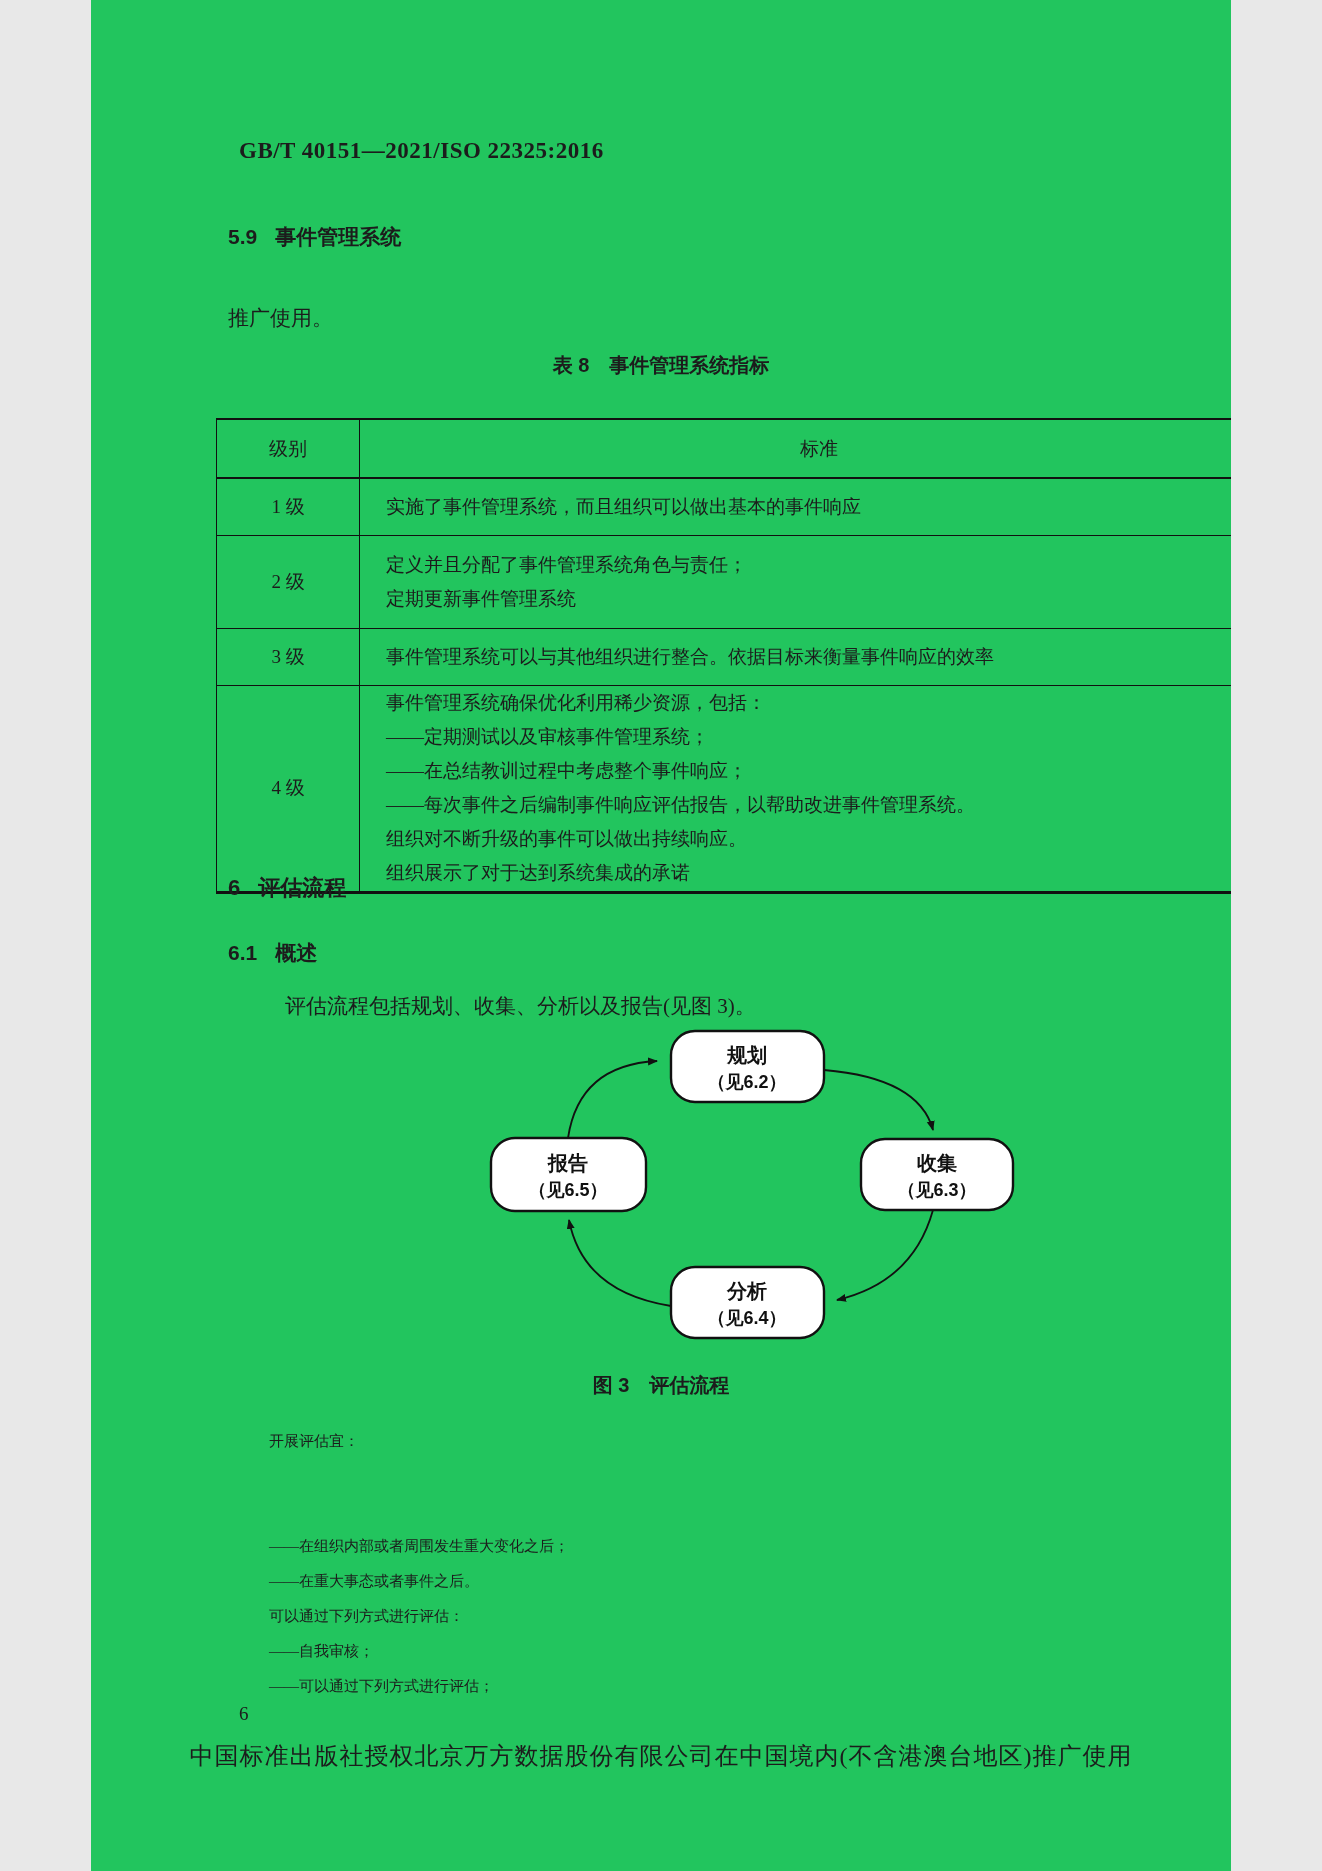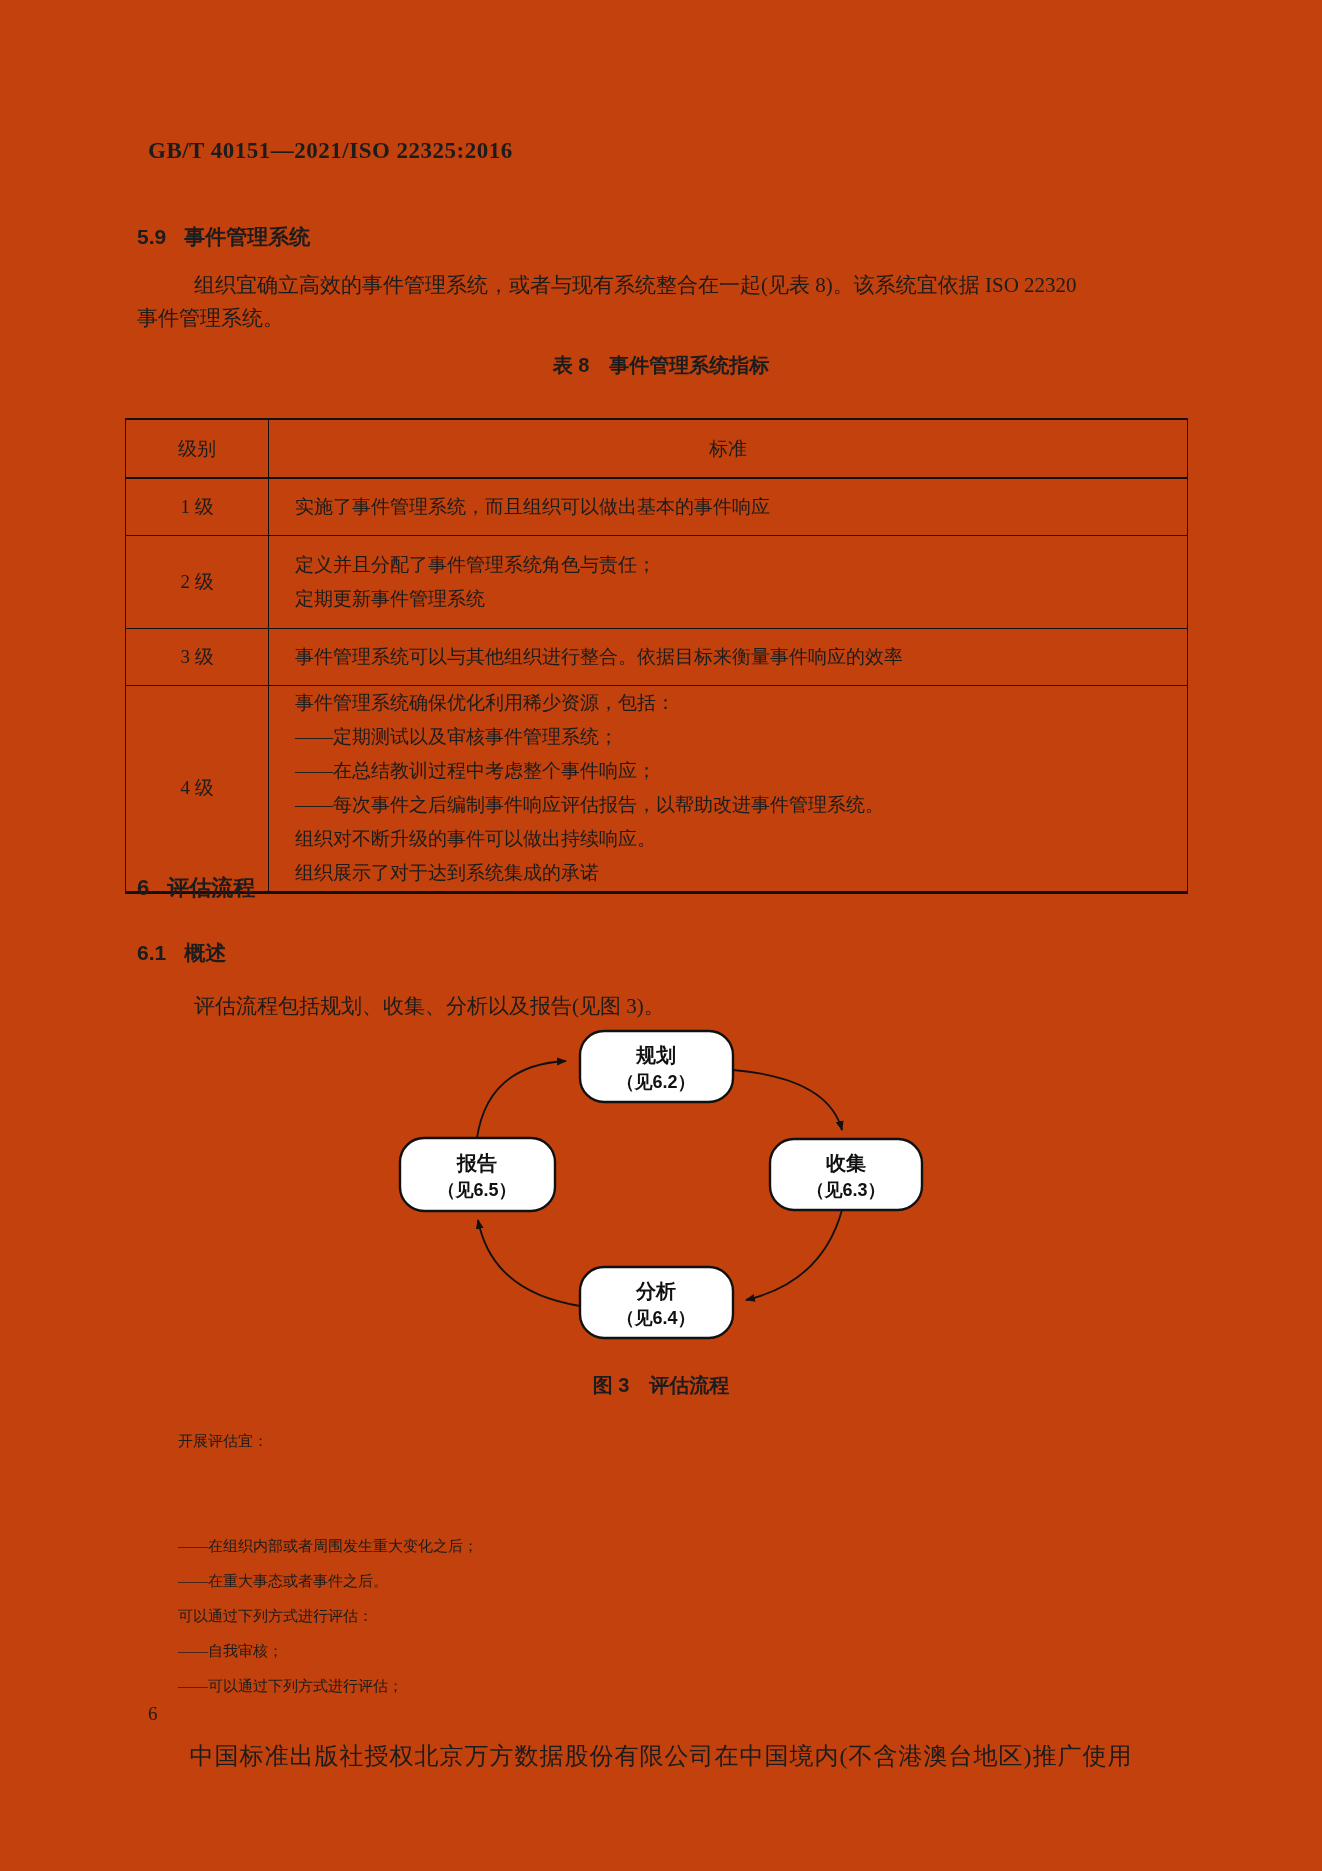--- a/index.html
+++ b/index.html
@@ -1,20 +1,20 @@
 <!DOCTYPE html>
 <html><head>
 <meta charset="utf-8">
 <style>
   html,body{margin:0;padding:0;background:#e8e8e8;}
   .page{
     position:relative;
-    width:1322px;height:1871px;
+    width:1140px;height:1871px;
     margin:0 auto;
-    background:#c2410c;
+    background:#22c55e;
     color:#1c1c1c;
     font-family:"Liberation Serif","DejaVu Serif",serif;
     overflow:hidden;
   }
   .abs{position:absolute;}
   .hei{font-family:"Liberation Sans","DejaVu Sans",sans-serif;font-weight:bold;}
 
   .doc-header{left:148px;top:138px;font-family:"Liberation Serif","DejaVu Serif",serif;
     font-weight:bold;font-size:23px;letter-spacing:0.5px;}
 
@@ -71,22 +71,21 @@
 <body>
 
 <div class="page">
 
   <div class="abs doc-header">GB/T 40151—2021/ISO 22325:2016</div>
 
   <div class="abs h-sec hei sec59">
     <span class="num">5.9</span><span>事件管理系统</span>
   </div>
 
-  <div class="abs bodyline p1l1">组织宜确立高效的事件管理系统，或者与现有系统整合在一起(见表 8)。该系统宜依据 ISO 22320</div>
-  <div class="abs bodyline p1l2">事件管理系统。</div>
+  <div class="abs bodyline p1l2">推广使用。</div>
 
   <div class="abs center-line hei tbl-caption">表 8　事件管理系统指标</div>
 
   <table class="gbt">
     <thead>
       <tr>
         <th class="col-level">级别</th>
         <th>标准</th>
       </tr>
     </thead>

